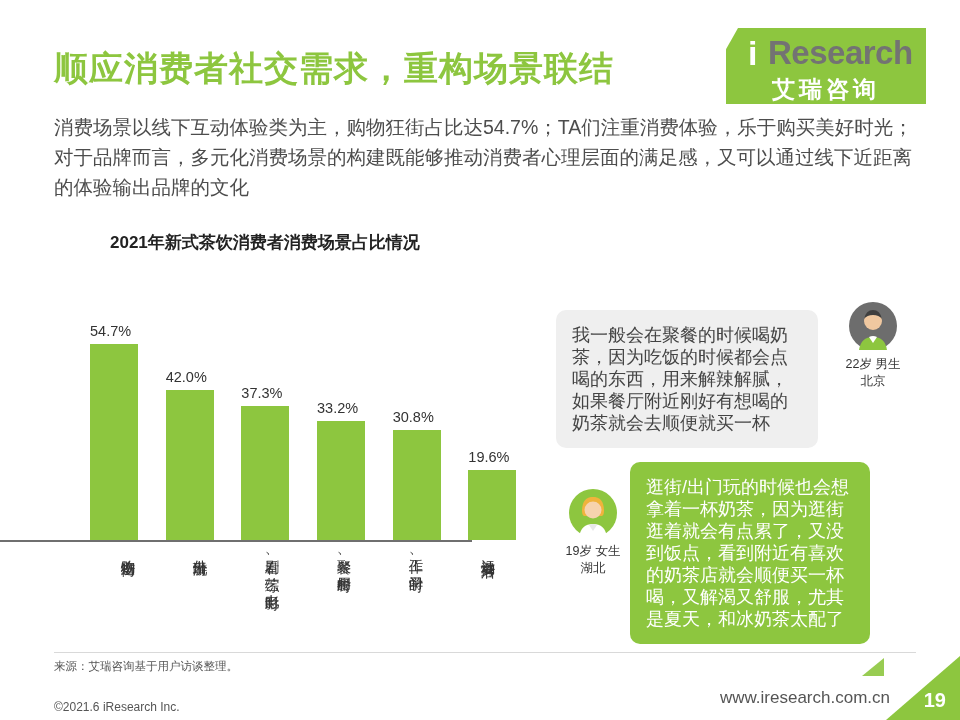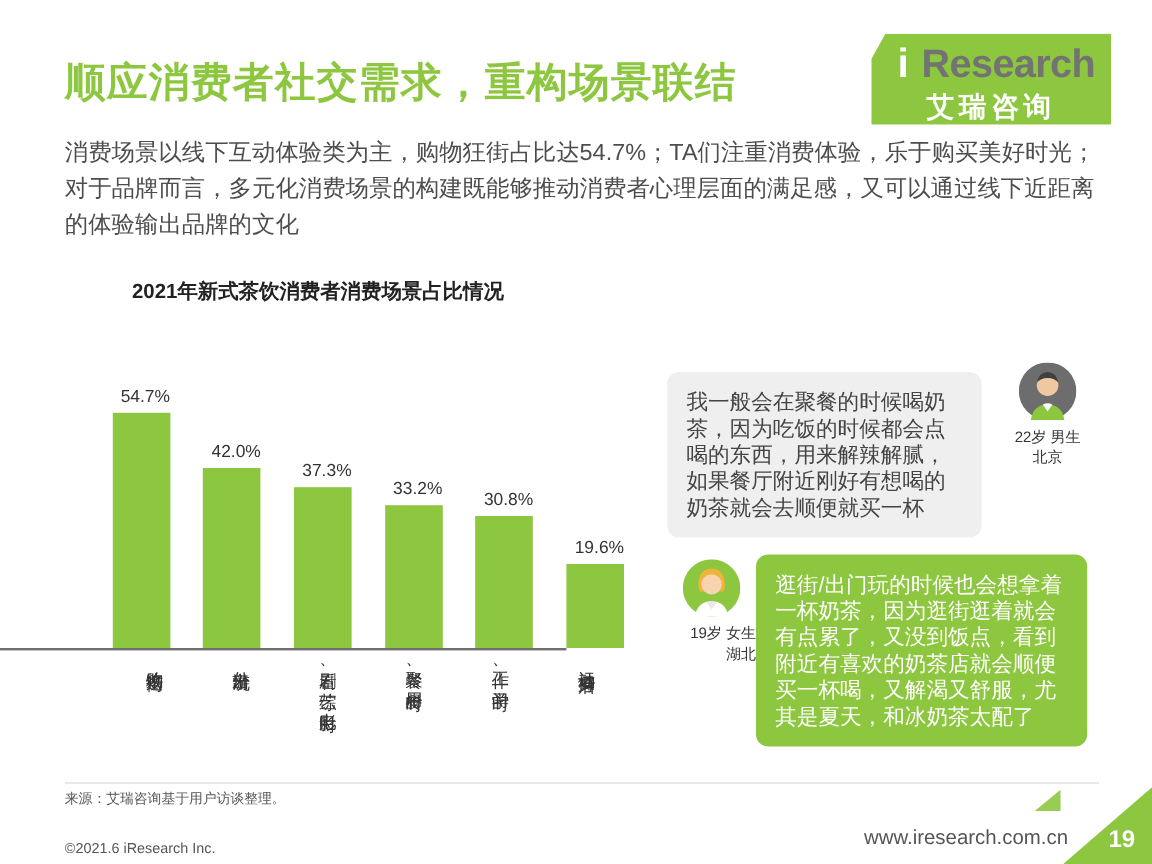--- a/index.html
+++ b/index.html
@@ -108,21 +108,21 @@
     display: flex;
     align-items: flex-end;
     gap: 24px;
   }
   .bar-col {
     width: 67px;
     position: relative;
     display: flex;
     flex-direction: column;
     justify-content: flex-end;
-    align-items: flex-end;
+    align-items: flex-start;
     height: 100%;
   }
   .bar-val {
     font-size: 14.5px;
     color: #333;
     margin-bottom: 5px;
     white-space: nowrap;
   }
   .bar-rect {
     width: 48px;
@@ -160,21 +160,21 @@
   .quote-title {
     position: absolute;
     left: 556px;
     top: 231px;
     font-size: 17px;
     font-weight: bold;
     color: #222;
   }
   .quote-block { position: absolute; }
   .quote-1 { left: 556px; top: 310px; width: 262px; }
-  .quote-2 { left: 630px; top: 462px; width: 276px; }
+  .quote-2 { left: 630px; top: 462px; width: 240px; }
 
   .bubble {
     border-radius: 10px;
     padding: 14px 16px;
     font-size: 18px;
     line-height: 22px;
   }
   .bubble-grey {
     background: #efefef;
     color: #444;
@@ -186,21 +186,21 @@
 
   .person {
     position: absolute;
     text-align: center;
     width: 74px;
     font-size: 12.5px;
     color: #333;
     line-height: 17px;
   }
   .person-1 { left: 836px; top: 302px; }
-  .person-2 { left: 556px; top: 466px; text-align: right; }
+  .person-2 { left: 556px; top: 489px; }
 
   .avatar {
     width: 48px;
     height: 48px;
     margin: 0 auto 6px auto;
     position: relative;
   }
   .avatar svg { display: block; }
 
   

